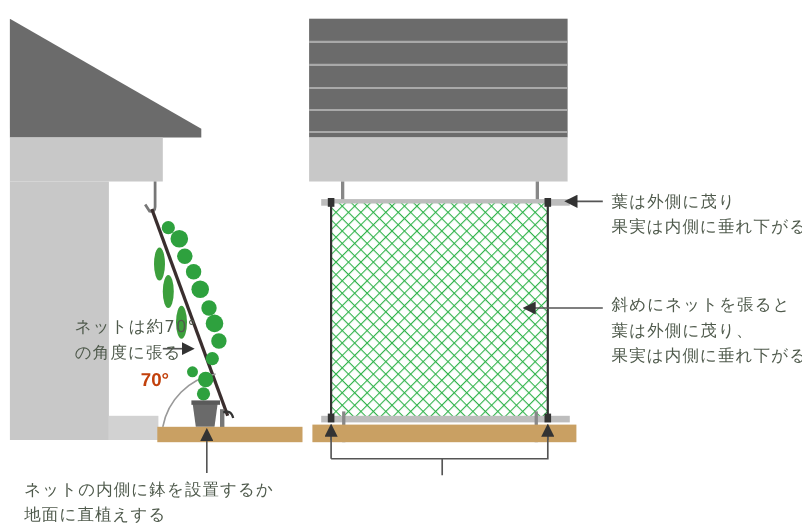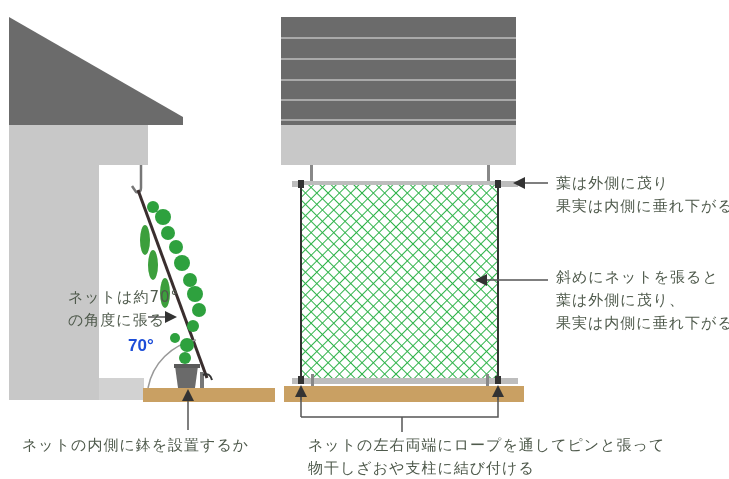--- a/index.html
+++ b/index.html
@@ -2,21 +2,21 @@
 <html><head>
 <meta charset="utf-8">
 <style>
   html, body { margin: 0; padding: 0; background: #ffffff; }
   body { width: 729px; height: 479px; position: relative; overflow: hidden;
          font-family: "DejaVu Sans", "Liberation Sans", sans-serif; }
   .stage { position: absolute; left: 0; top: 0; width: 729px; height: 479px; }
   .label { position: absolute; color: #4f5a4c; font-size: 15px; line-height: 23px;
            letter-spacing: 1px; white-space: nowrap; }
   .label span { display: block; }
-  .angle-label { position: absolute; color: #1d4ed8; font-weight: bold; font-size: 17px;
+  .angle-label { position: absolute; color: #c2410c; font-weight: bold; font-size: 17px;
                  font-family: "Liberation Sans", sans-serif; }
 </style>
 </head>
 <body>
 
 <div class="stage">
 <svg width="729" height="479" viewBox="0 0 729 479" xmlns="http://www.w3.org/2000/svg">
   <defs>
     <pattern id="netpat" width="8" height="8" patternUnits="userSpaceOnUse" patternTransform="rotate(45)">
       <rect width="8" height="8" fill="#ffffff"></rect>
@@ -116,30 +116,27 @@
 
 <div class="angle-label" style="left:128px; top:336px;">70°</div>
 
 <div class="label" style="left:44px; top:286px;margin-left:24px;">
   <span>ネットは約70°</span>
   <span>の角度に張る</span>
 </div>
 
 <div class="label" style="left:22px; top:434px;">
   <span>ネットの内側に鉢を設置するか</span>
+  <span>地面に直植えする</span>
 </div>
 
 <div class="label" style="left:556px; top:172px;">
   <span>葉は外側に茂り</span>
   <span>果実は内側に垂れ下がる</span>
 </div>
 
 <div class="label" style="left:556px; top:266px;">
   <span>斜めにネットを張ると</span>
   <span>葉は外側に茂り、</span>
   <span>果実は内側に垂れ下がる</span>
 </div>
 
-<div class="label" style="left:308px; top:434px;">
-  <span>ネットの左右両端にロープを通してピンと張って</span>
-  <span>物干しざおや支柱に結び付ける</span>
-</div>
 </div>
 
 </body></html>

